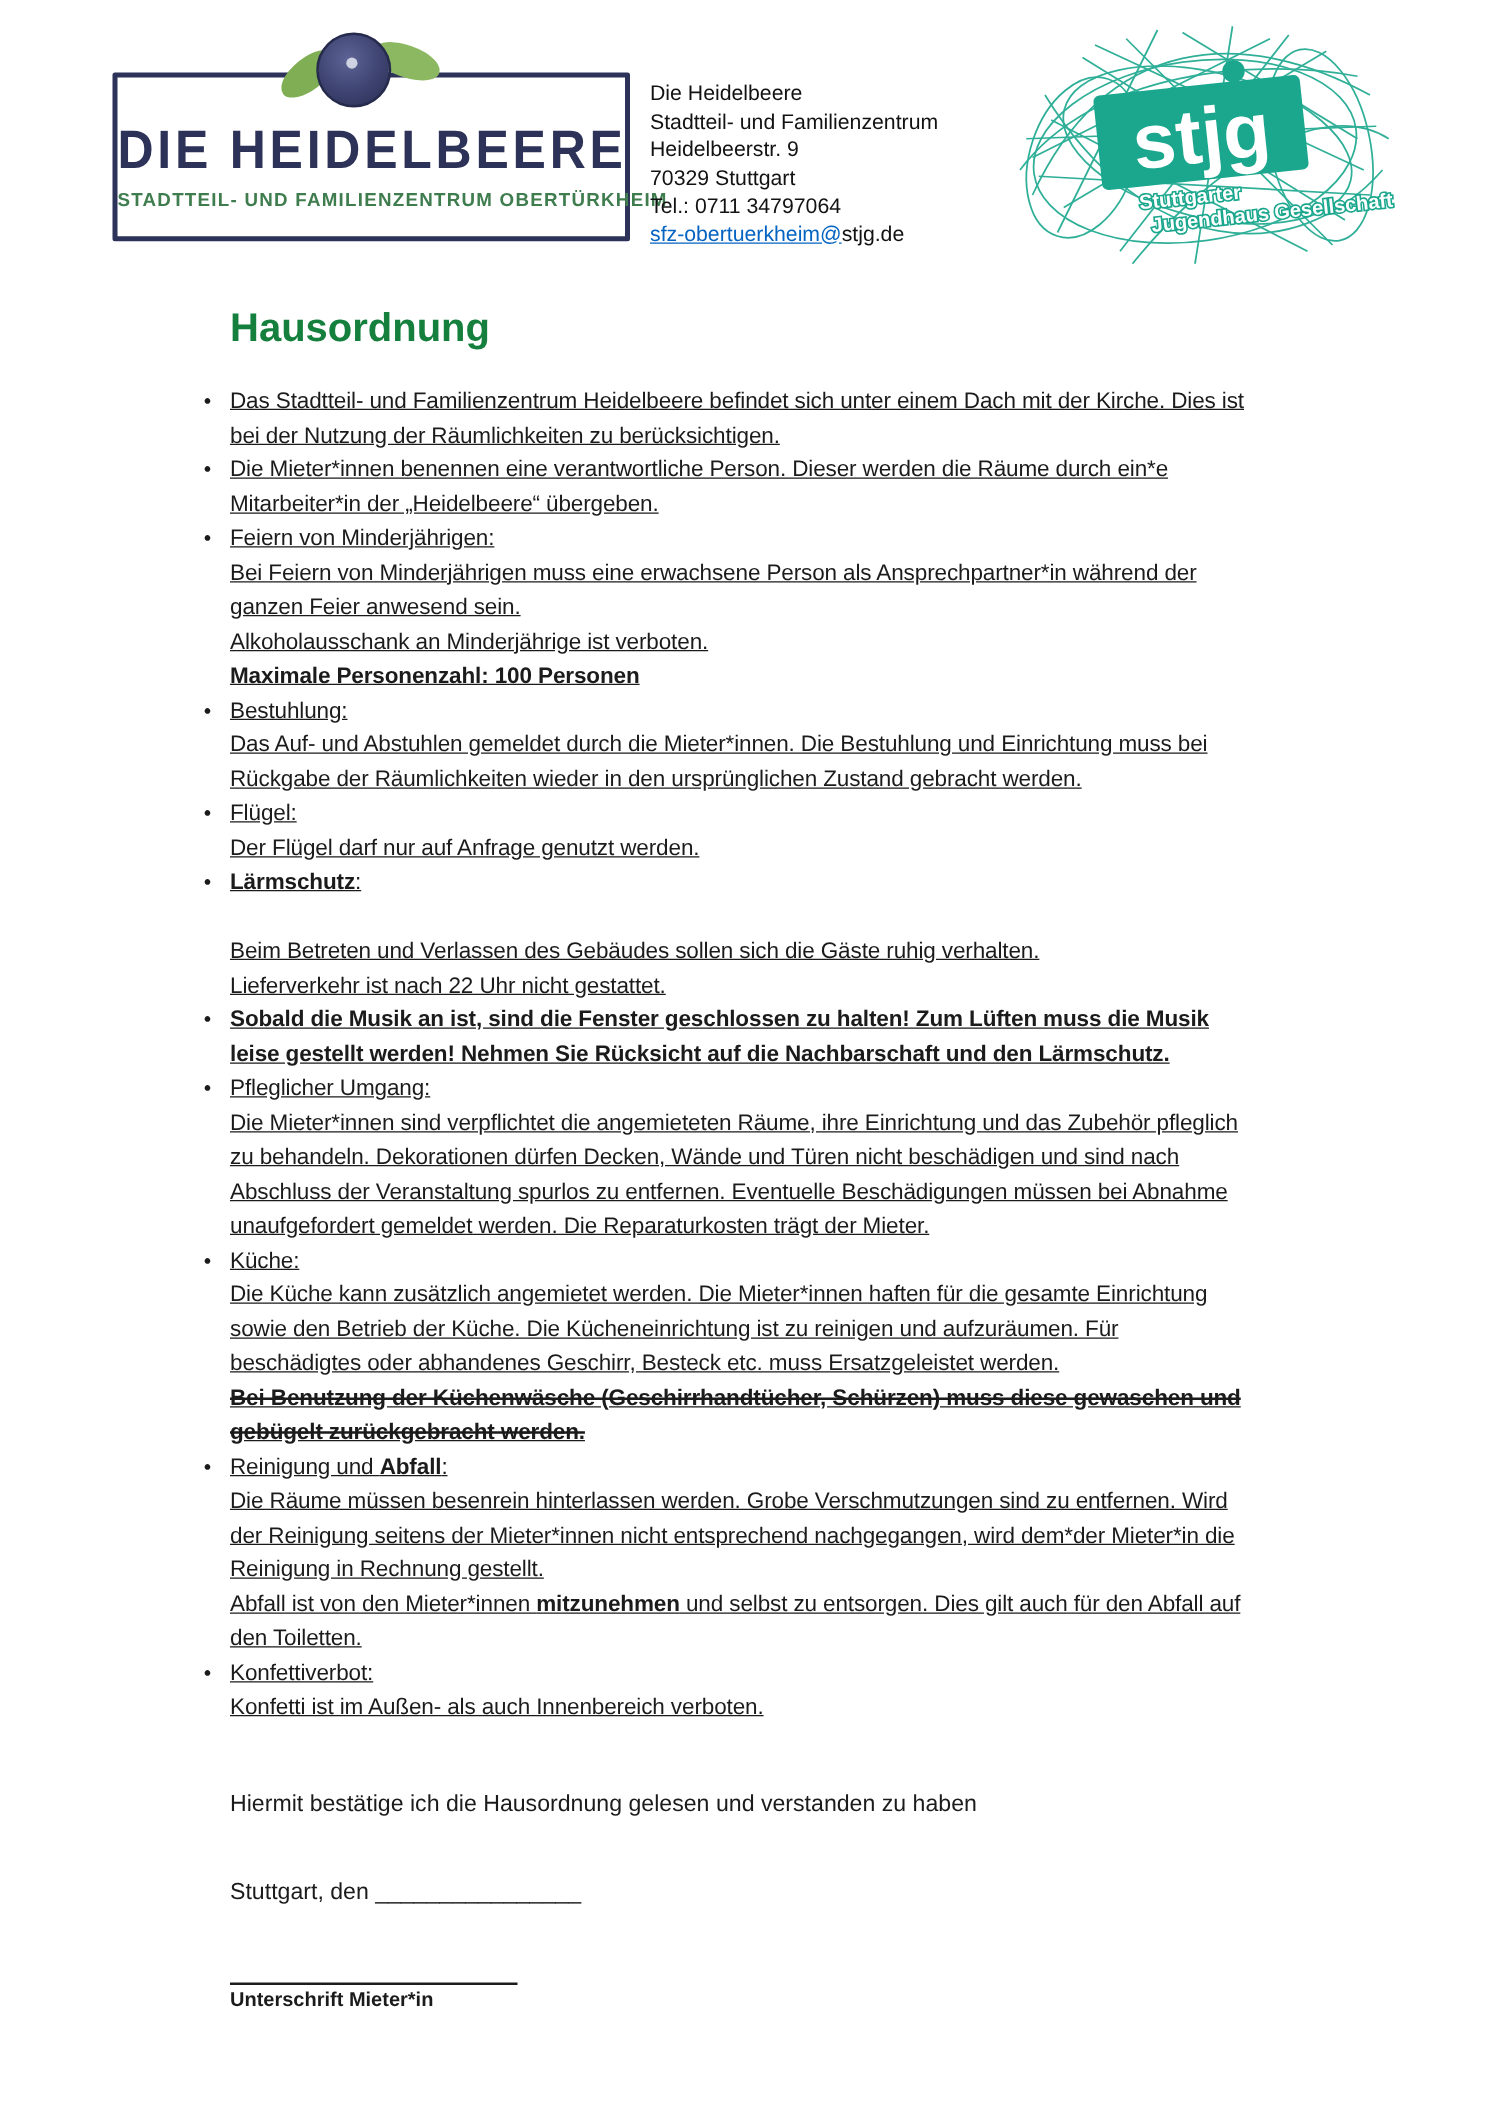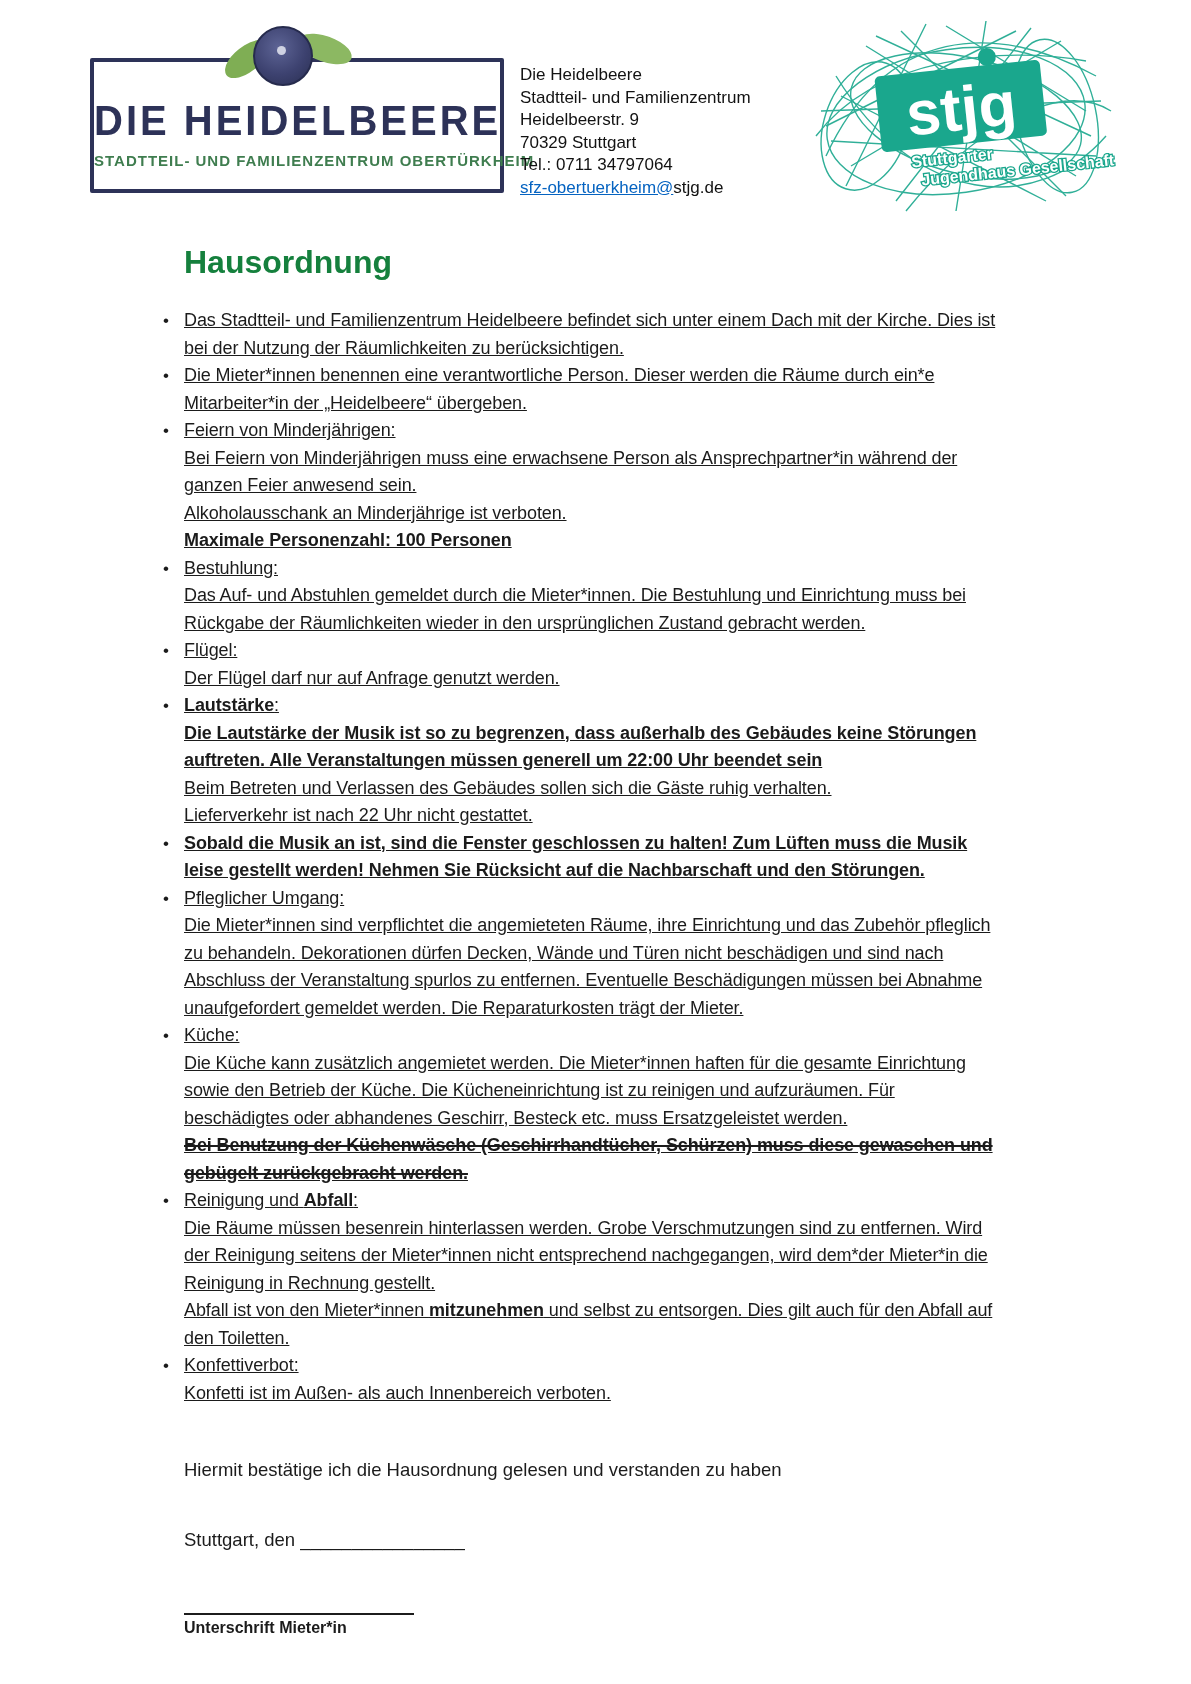--- a/index.html
+++ b/index.html
@@ -139,27 +139,27 @@
   </li>
   <li>
     <span>Bestuhlung:</span><br>
     <span>Das Auf- und Abstuhlen gemeldet durch die Mieter*innen. Die Bestuhlung und Einrichtung muss bei Rückgabe der Räumlichkeiten wieder in den ursprünglichen Zustand gebracht werden.</span>
   </li>
   <li>
     <span>Flügel:</span><br>
     <span>Der Flügel darf nur auf Anfrage genutzt werden.</span>
   </li>
   <li>
-    <span class="b">Lautstärke</span><span>:</span><br>
-    <span class="b">Die Lautstärke der Musik ist so zu begrenzen, dass außerhalb des Gebäudes keine Störungen auftreten. Alle Veranstaltungen müssen generell um 22:00 Uhr beendet sein</span><br>
+    <span class="b">Lärmschutz</span><span>:</span><br>
+    <br>
     <span>Beim Betreten und Verlassen des Gebäudes sollen sich die Gäste ruhig verhalten.</span><br>
     <span>Lieferverkehr ist nach 22 Uhr nicht gestattet.</span>
   </li>
   <li>
-    <span class="b">Sobald die Musik an ist, sind die Fenster geschlossen zu halten! Zum Lüften muss die Musik leise gestellt werden! Nehmen Sie Rücksicht auf die Nachbarschaft und den Störungen.</span>
+    <span class="b">Sobald die Musik an ist, sind die Fenster geschlossen zu halten! Zum Lüften muss die Musik leise gestellt werden! Nehmen Sie Rücksicht auf die Nachbarschaft und den Lärmschutz.</span>
   </li>
   <li>
     <span>Pfleglicher Umgang:</span><br>
     <span>Die Mieter*innen sind verpflichtet die angemieteten Räume, ihre Einrichtung und das Zubehör pfleglich zu behandeln. Dekorationen dürfen Decken, Wände und Türen nicht beschädigen und sind nach Abschluss der Veranstaltung spurlos zu entfernen. Eventuelle Beschädigungen müssen bei Abnahme unaufgefordert gemeldet werden. Die Reparaturkosten trägt der Mieter.</span>
   </li>
   <li>
     <span>Küche:</span><br>
     <span>Die Küche kann zusätzlich angemietet werden. Die Mieter*innen haften für die gesamte Einrichtung sowie den Betrieb der Küche. Die Kücheneinrichtung ist zu reinigen und aufzuräumen. Für beschädigtes oder abhandenes Geschirr, Besteck etc. muss Ersatzgeleistet werden.</span><br>
     <span class="bs">Bei Benutzung der Küchenwäsche (Geschirrhandtücher, Schürzen) muss diese gewaschen und gebügelt zurückgebracht werden.</span>
   </li>

